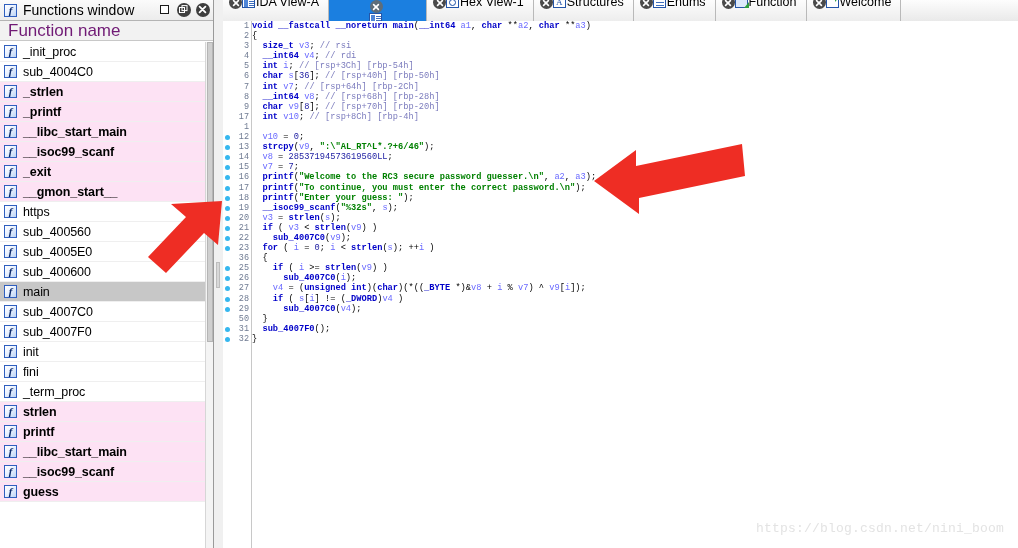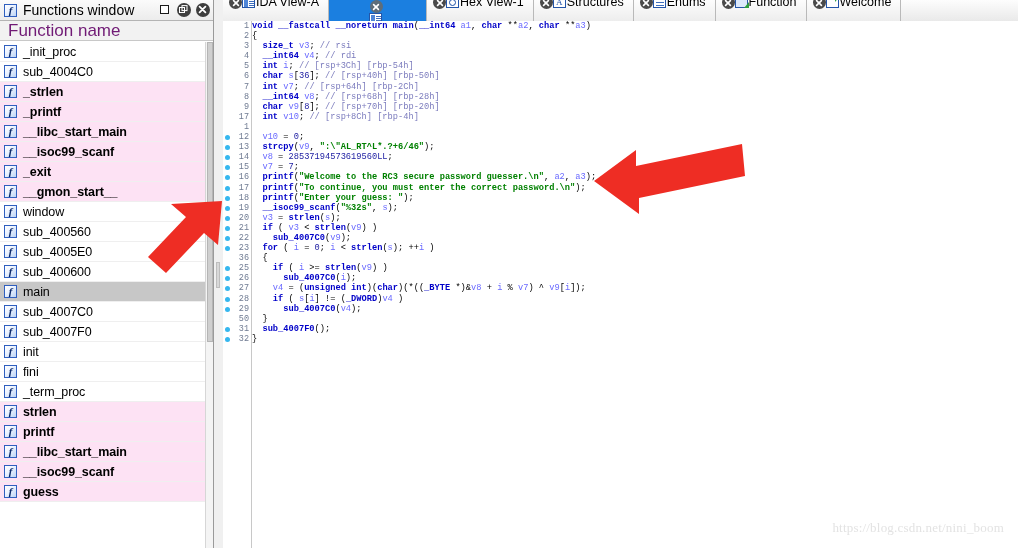--- a/index.html
+++ b/index.html
@@ -168,21 +168,21 @@
   .fn{color:#0000c8;font-weight:bold;}
   .cmt{color:#7b7bbd;text-align:center;}
 
   
   .arrow{position:absolute;pointer-events:none;}
 
   
   #wm{
     position:absolute;right:14px;bottom:12px;
     color:#e3e3e3;font-size:13px;
-    font-family:Liberation Serif, serif;
+    font-family:Liberation Mono, monospace;
     letter-spacing:0.2px;
   }
 </style>
 </head>
 <body>
 
 <div id="app">
 
   <div id="funcwin">
 
@@ -241,21 +241,21 @@
         <div class="frow pink">
           <span class="ficon">f</span>
           <span class="lbl">_exit</span>
         </div>
         <div class="frow pink">
           <span class="ficon">f</span>
           <span class="lbl">__gmon_start__</span>
         </div>
         <div class="frow">
           <span class="ficon">f</span>
-          <span class="lbl">window</span>
+          <span class="lbl">https</span>
         </div>
         <div class="frow">
           <span class="ficon">f</span>
           <span class="lbl">sub_400560</span>
         </div>
         <div class="frow">
           <span class="ficon">f</span>
           <span class="lbl">sub_4005E0</span>
         </div>
         <div class="frow">

